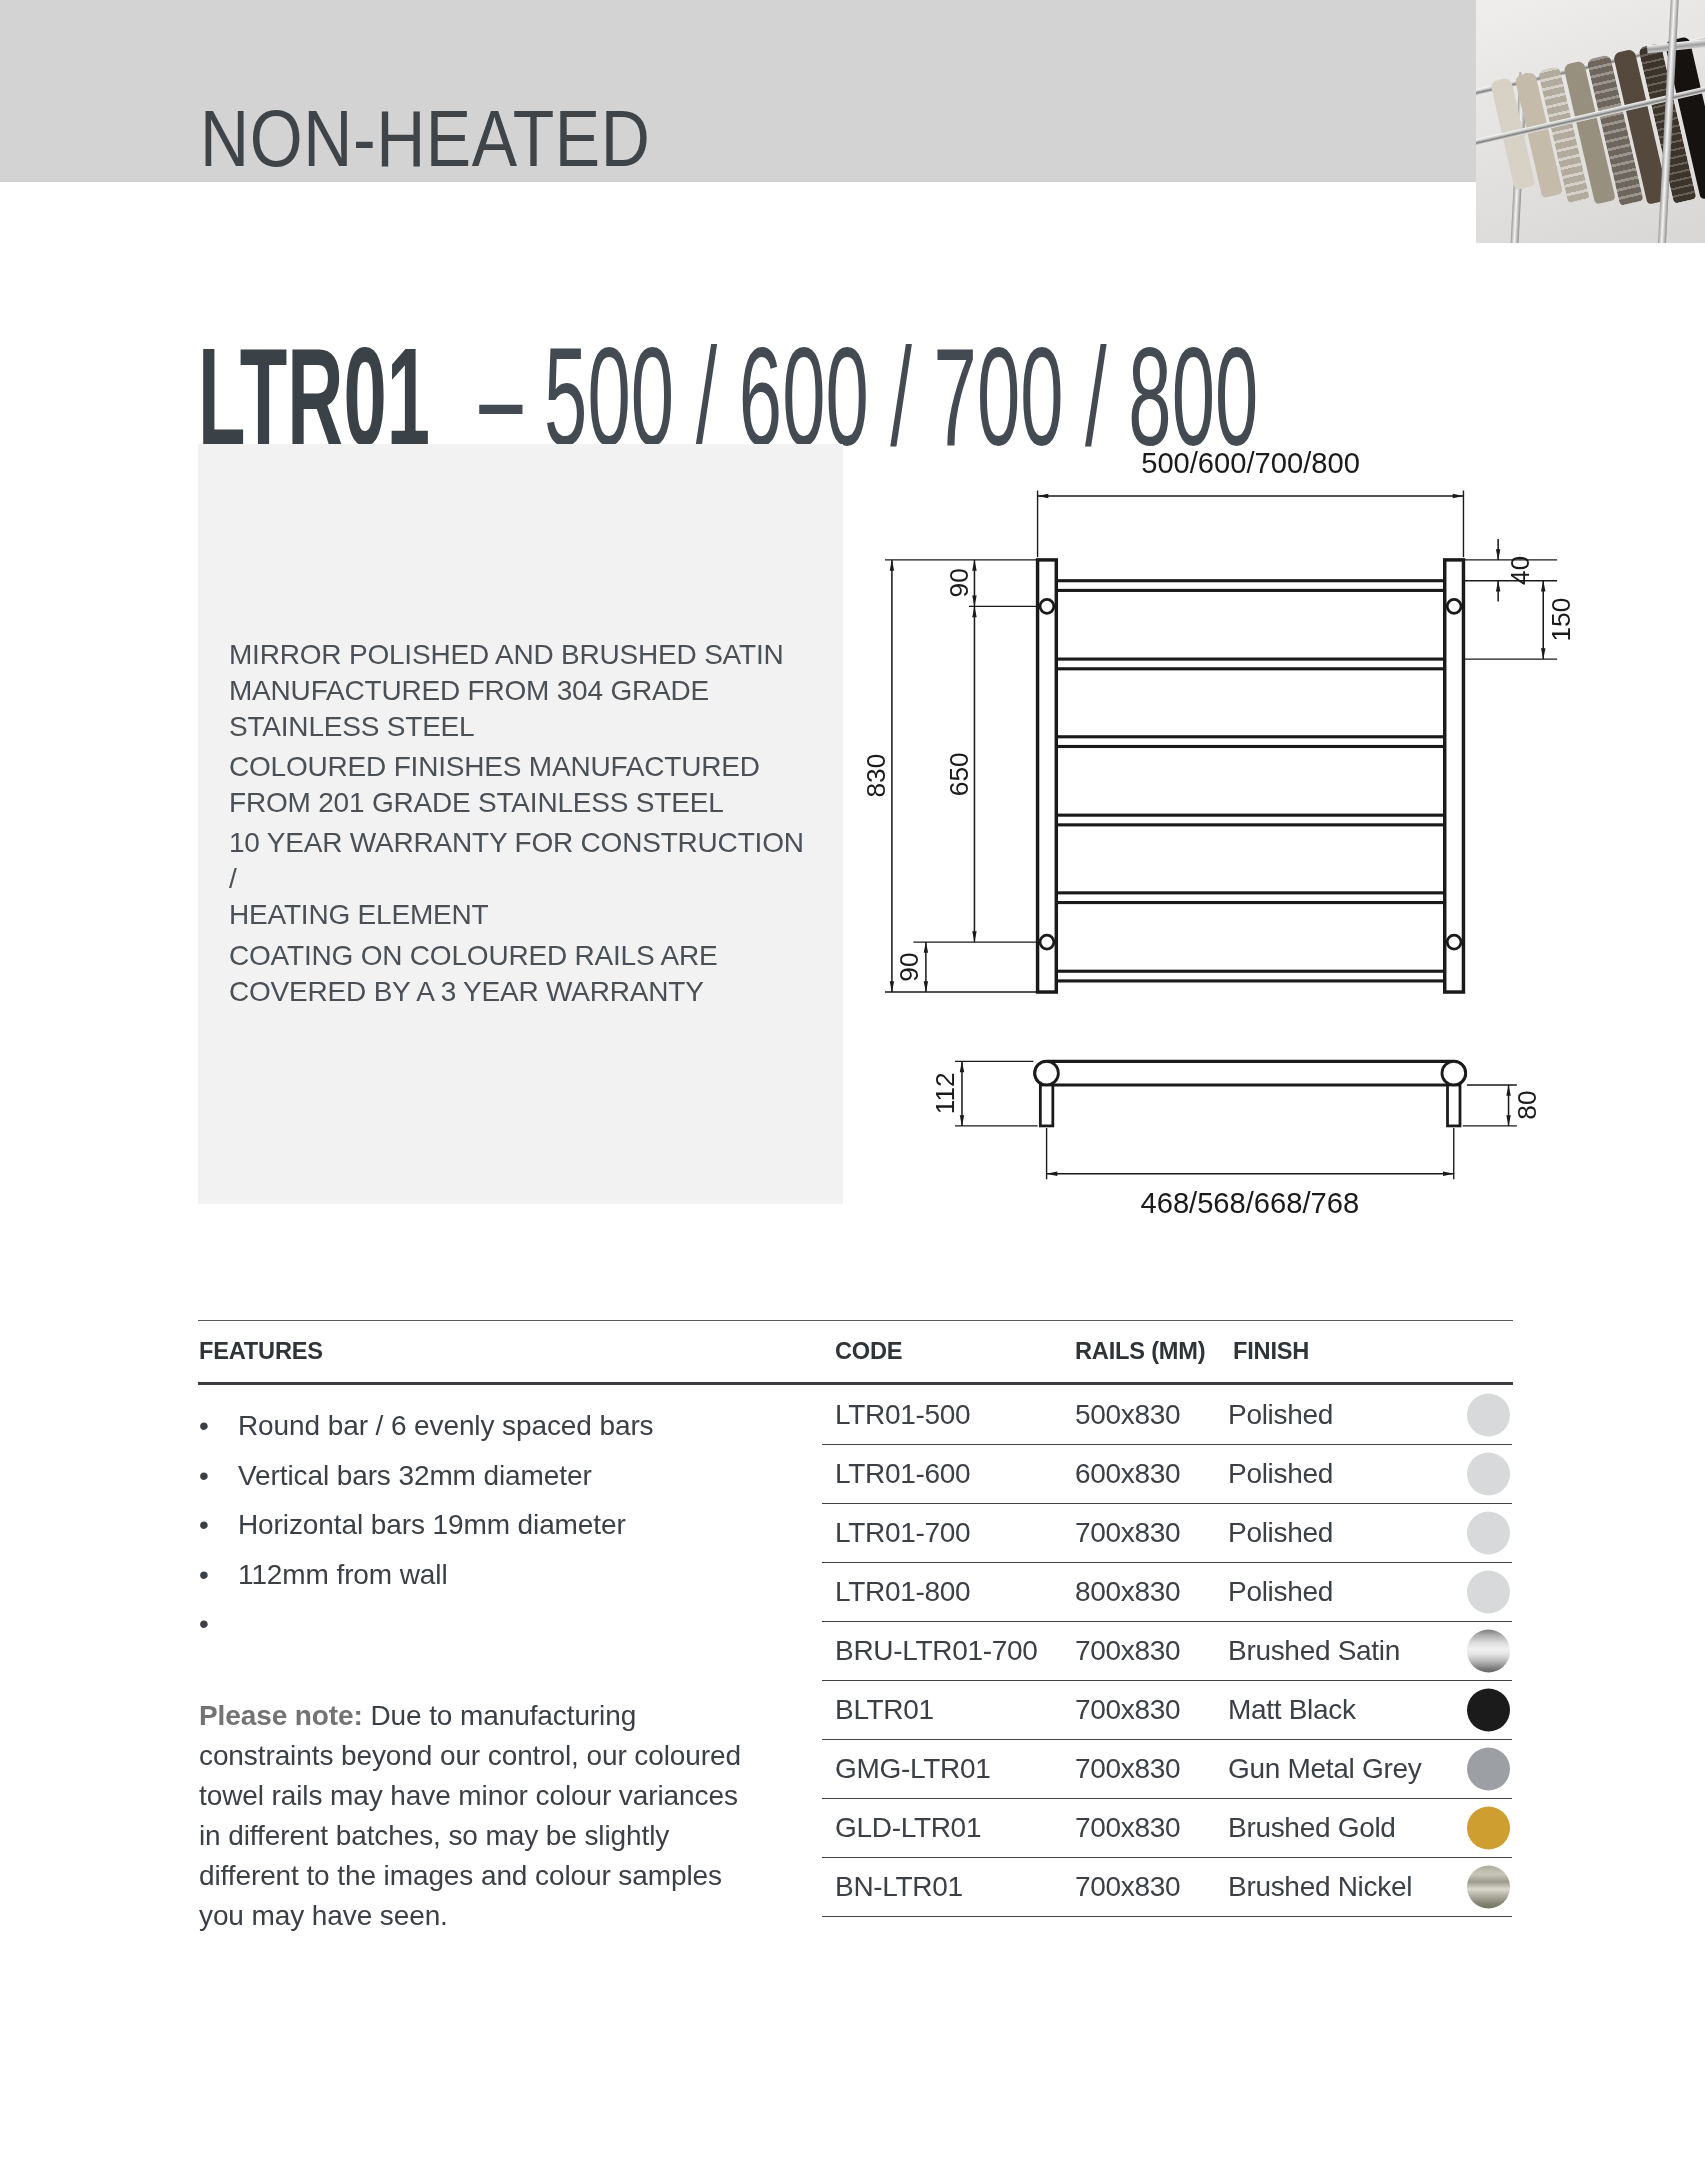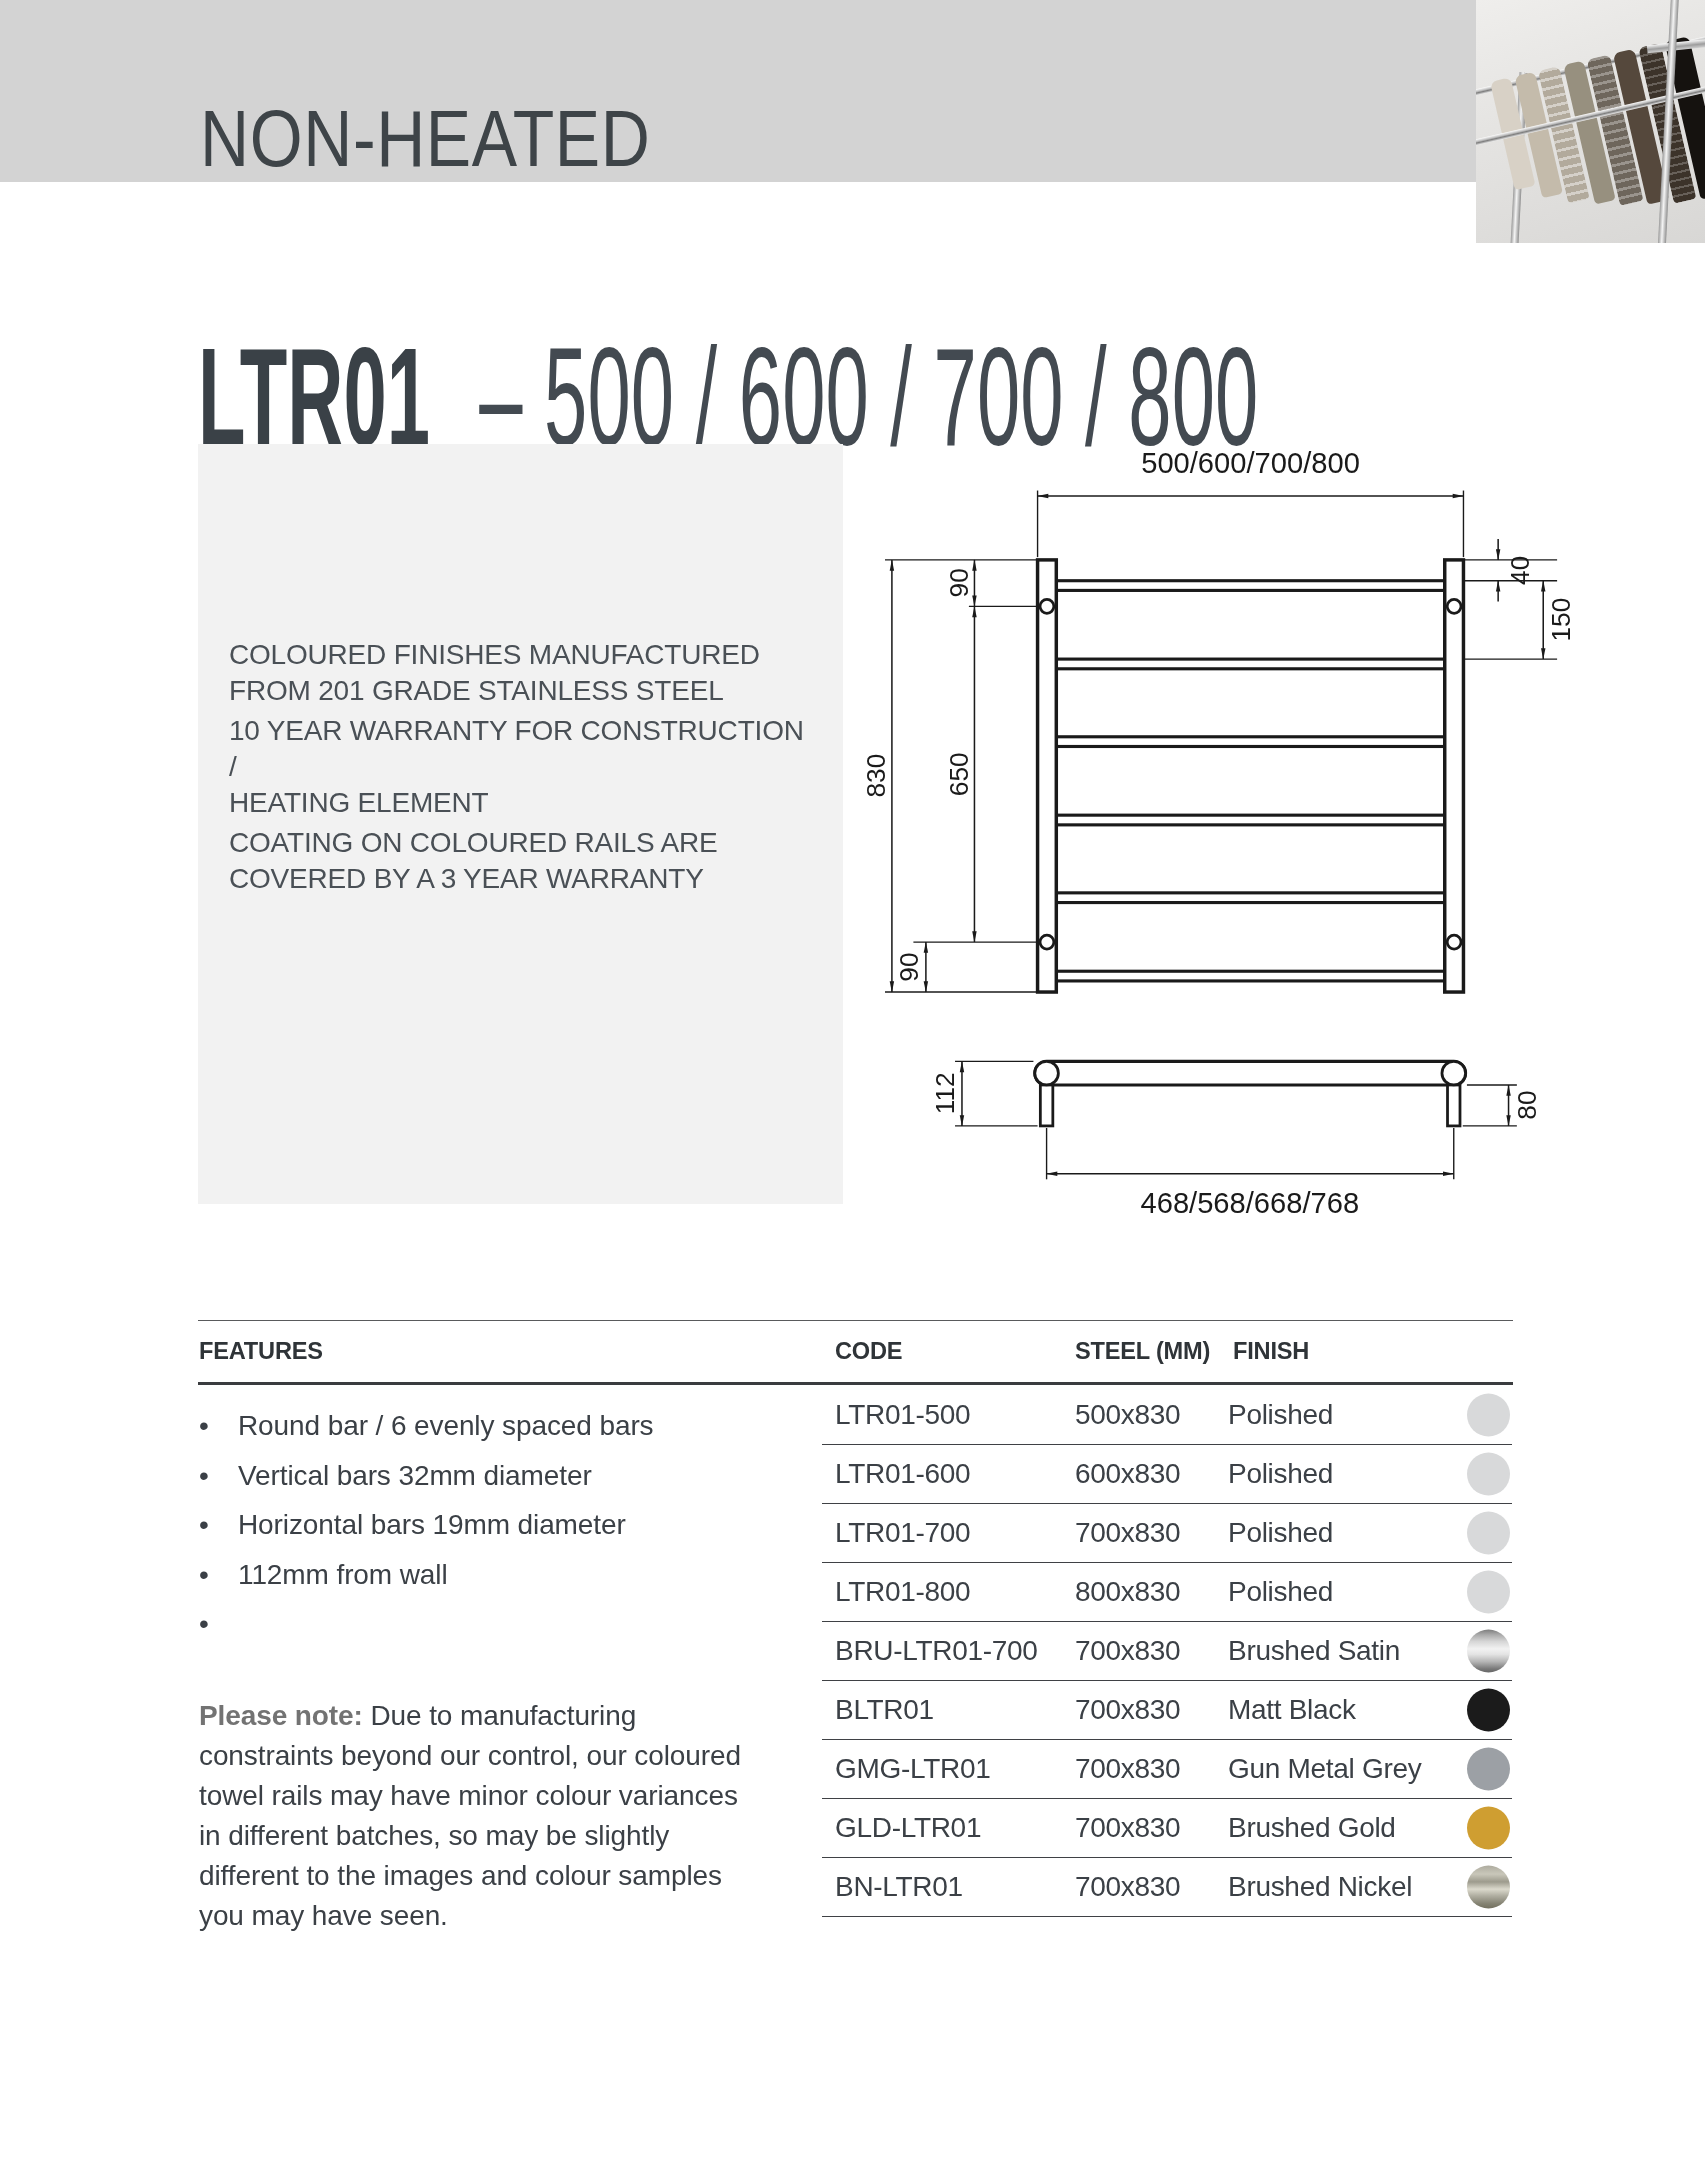--- a/index.html
+++ b/index.html
@@ -109,20 +109,23 @@
       <div class="p-post pr"></div>
     </div>
   </header>
 
   <h1 class="product-title">
     <span class="t-code">LTR01</span>
     <span class="t-sizes">– 500 / 600 / 700 / 800</span>
   </h1>
 
   <section class="desc-panel">
+    <p>MIRROR POLISHED AND BRUSHED SATIN
+MANUFACTURED FROM 304 GRADE
+STAINLESS STEEL</p>
     <p>COLOURED FINISHES MANUFACTURED
 FROM 201 GRADE STAINLESS STEEL</p>
     <p>10 YEAR WARRANTY FOR CONSTRUCTION /
 HEATING ELEMENT</p>
     <p>COATING ON COLOURED RAILS ARE
 COVERED BY A 3 YEAR WARRANTY</p>
   </section>
 
   <svg class="drawing" width="763" height="805" viewBox="0 0 1100 1160">
     <defs>
@@ -208,21 +211,21 @@
       <text x="135" y="956" text-anchor="middle" transform="rotate(-90 135 956)">112</text>
       <text x="974" y="973" text-anchor="middle" transform="rotate(-90 974 973)">80</text>
       <text x="562" y="1128" text-anchor="middle" font-size="42">468/568/668/768</text>
     </g>
   </svg>
 
   <section>
     <div class="rule rule-top"></div>
     <span class="th th-features">FEATURES</span>
     <span class="th th-code">CODE</span>
-    <span class="th th-size">STEEL (MM)</span>
+    <span class="th th-size">RAILS (MM)</span>
     <span class="th th-finish">FINISH</span>
     <div class="rule rule-head"></div>
 
     <div class="rows">
       <div class="row">
         <span class="r-code">LTR01-500</span>
         <span class="r-size">500x830</span>
         <span class="r-finish">Polished</span>
         <span class="swatch" style="background: rgb(216, 217, 218);"></span>
       </div>

